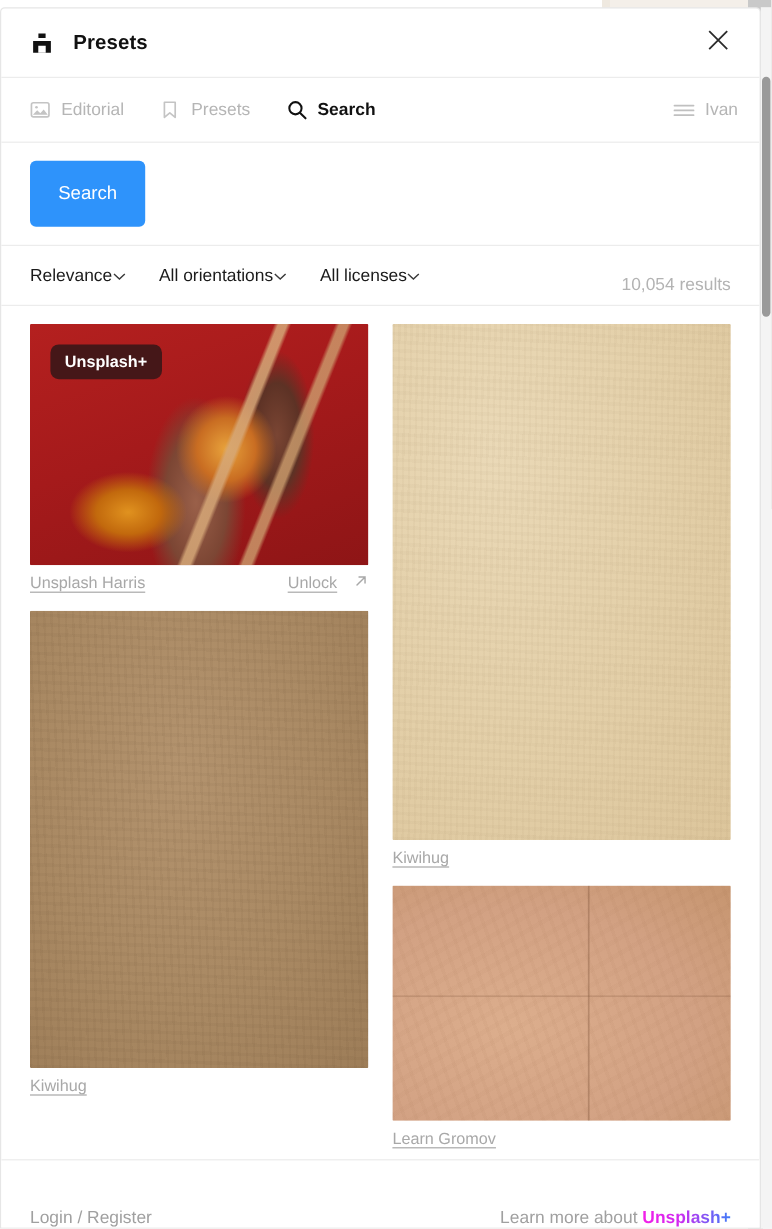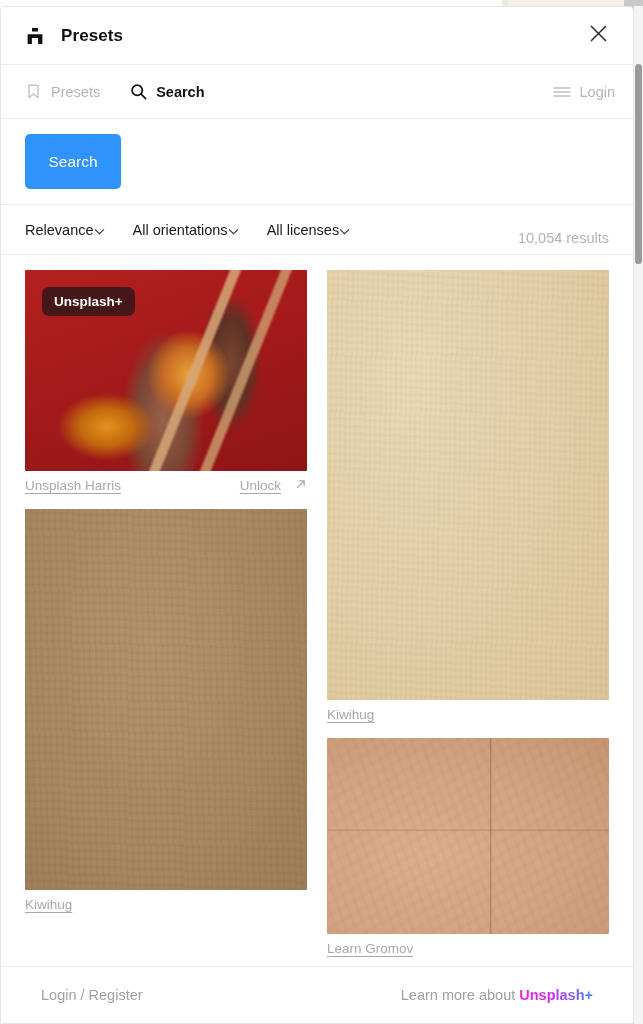--- a/index.html
+++ b/index.html
@@ -187,22 +187,22 @@
       repeating-linear-gradient(-30deg, rgba(150,100,66,.04) 0 4px, rgba(255,255,255,0) 4px 11px),
       radial-gradient(ellipse at 35% 60%, #dcae8d 0%, #d2a183 60%, #c6956f 100%);
   }
 
   
   .footer {
     position: absolute; left: 0; right: 0; bottom: 0;
     height: 57px;
     background: #fff;
     border-top: 1px solid #ececec;
-    display: flex; align-items: center;
-    padding: 0 40px;
+    display: flex; align-items: flex-end;
+    padding: 0 24px;
     font-size: 14.5px;
   }
   .footer-left { color: #a0a0a0; cursor: pointer; }
   .footer-right { margin-left: auto; color: #a0a0a0; cursor: pointer; }
   .plus-brand {
     font-weight: bold;
     background: linear-gradient(90deg, #f321e8 0%, #d327f0 40%, #7b5bf5 75%, #3e7bf8 100%);
     -webkit-background-clip: text; background-clip: text;
     -webkit-text-fill-color: transparent; color: #b43ce8;
   }
@@ -244,20 +244,30 @@
             <path d="M2 2 L17 17 M17 2 L2 17" stroke="#2b2b2b" stroke-width="1.5" fill="none"></path>
           </svg>
         </span>
       </div>
     </div>
 
     <div class="tabbar">
       <div class="tab">
         <span>
           <svg width="17" height="17" viewBox="0 0 17 17" aria-hidden="true">
+            <rect x="1.2" y="2.6" width="14.6" height="11.8" rx="1.6" fill="none" stroke="#c4c4c4" stroke-width="1.4"></rect>
+            <circle cx="5.4" cy="6.4" r="1.1" fill="#c4c4c4"></circle>
+            <path d="M2.4 12.6l3.6-3.8 2.6 2.6 2.8-3.2 3.4 4.4z" fill="#c4c4c4"></path>
+          </svg>
+        </span>
+        <span>Editorial</span>
+      </div>
+      <div class="tab">
+        <span>
+          <svg width="17" height="17" viewBox="0 0 17 17" aria-hidden="true">
             <path d="M4 2.2h9v12.6L8.5 11 4 14.8z" fill="none" stroke="#c4c4c4" stroke-width="1.4" stroke-linejoin="round"></path>
           </svg>
         </span>
         <span>Presets</span>
       </div>
       <div class="tab active">
         <span>
           <svg width="17" height="17" viewBox="0 0 17 17" aria-hidden="true">
             <circle cx="7.2" cy="7.2" r="5.1" fill="none" stroke="#111" stroke-width="1.7"></circle>
             <path d="M11.1 11.1 L15.6 15.6" stroke="#111" stroke-width="1.7" stroke-linecap="round"></path>
@@ -265,21 +275,21 @@
         </span>
         <span>Search</span>
       </div>
       <div class="spacer"></div>
       <div class="tab">
         <span>
           <svg width="18" height="14" viewBox="0 0 18 14" aria-hidden="true">
             <path d="M1 3h16M1 7h16M1 11h16" stroke="#c0c0c0" stroke-width="1.5" stroke-linecap="round"></path>
           </svg>
         </span>
-        <span>Login</span>
+        <span>Ivan</span>
       </div>
     </div>
 
     <div class="searchbar">
       <button class="search-btn">Search</button>
     </div>
 
     <div class="filterbar">
       <div class="filter">
         <span>Relevance</span>

